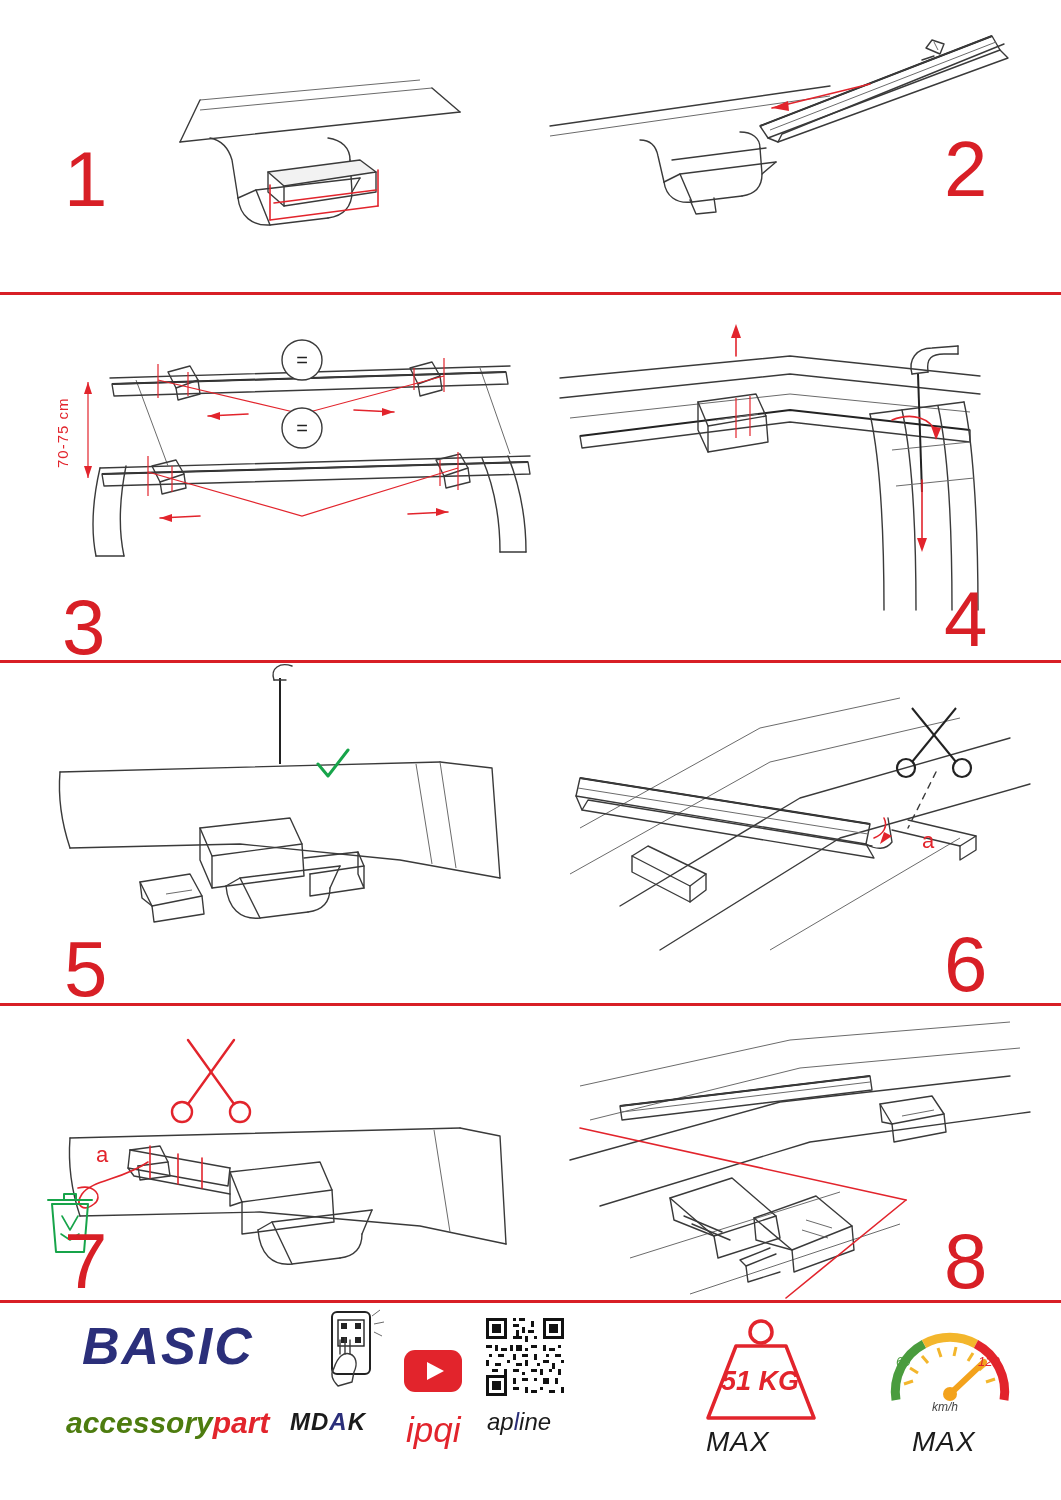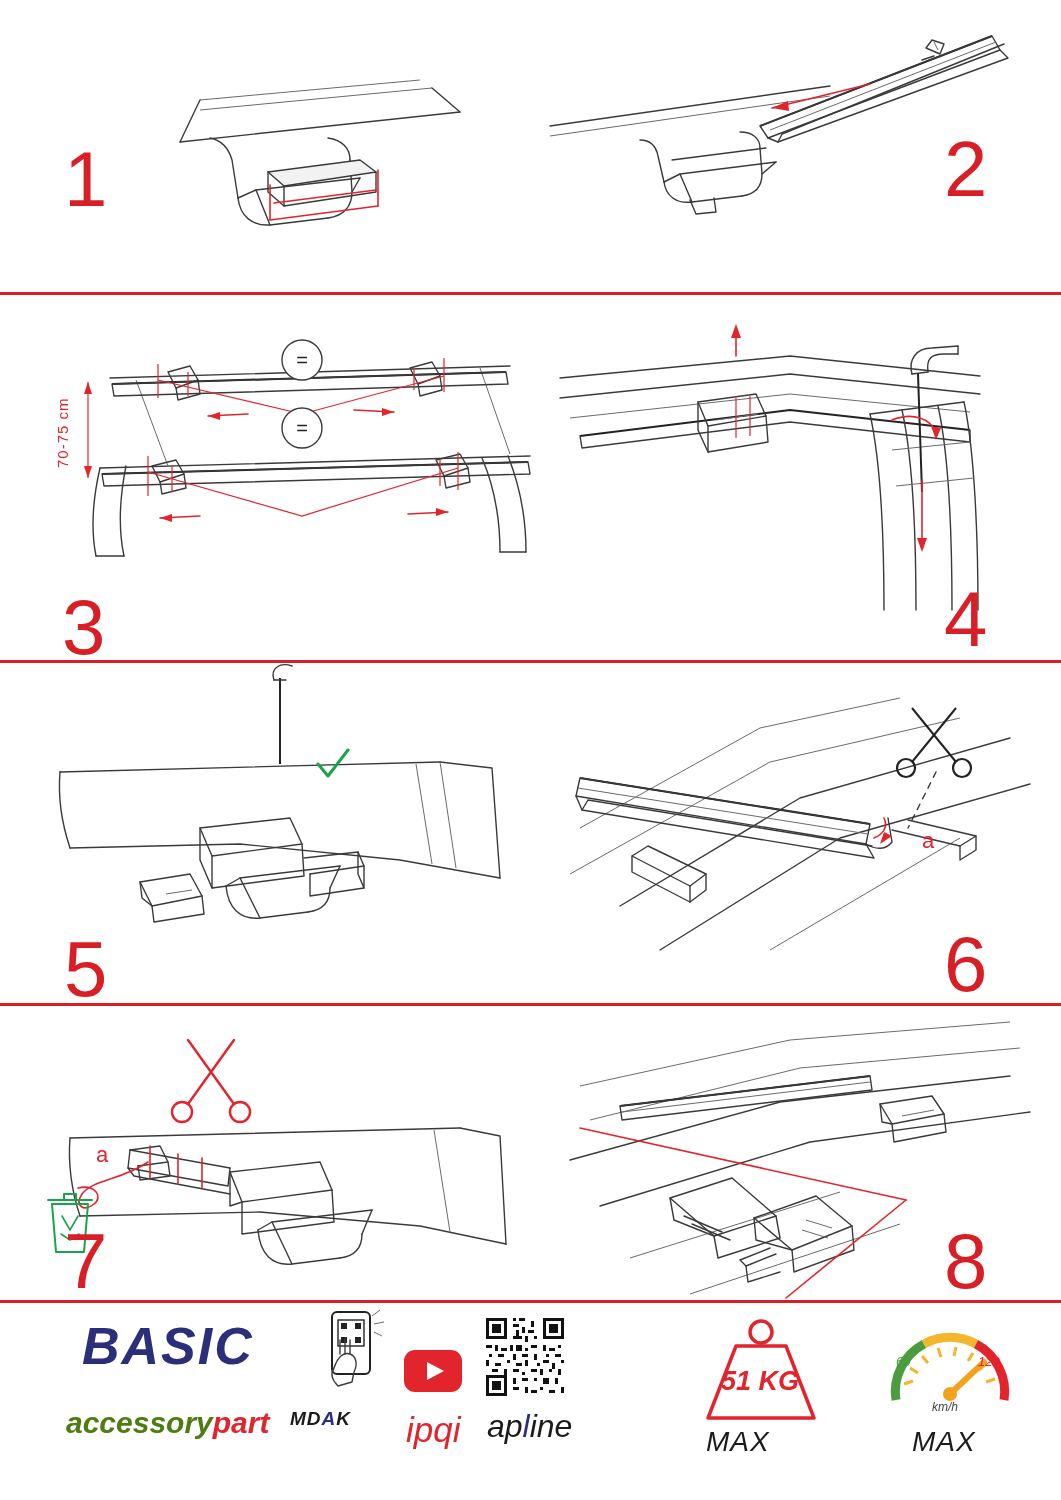--- a/index.html
+++ b/index.html
@@ -22,24 +22,24 @@
   .white{fill:#ffffff;}
   .greyfill{fill:#f2f2f2;}
   .green{fill:none;stroke:#17a44a;stroke-width:3;stroke-linecap:round;stroke-linejoin:round;}
 
   
   .dimlabel{position:absolute;transform:rotate(-90deg);transform-origin:left top;font-size:15px;color:#e2242c;letter-spacing:1px;white-space:nowrap;}
 
   
   .footer{position:absolute;left:0;top:1288px;width:843px;height:200px;font-style:italic;}
   .brand-basic{position:absolute;left:82px;top:1328px;font-family:"Liberation Sans",sans-serif;font-size:52px;font-weight:700;letter-spacing:2px;color:#2b2f7a;}
-  .lbl-mdak{position:absolute;left:290px;top:1420px;font-size:19px;font-weight:700;color:#1b1b1b;letter-spacing:1px;}
+  .lbl-mdak{position:absolute;left:290px;top:1420px;font-size:24px;font-weight:700;color:#1b1b1b;letter-spacing:1px;}
   .lbl-mdak .v{color:#2b2f7a;}
   .lbl-ipqi{position:absolute;left:406px;top:1422px;font-size:35px;color:#e2242c;font-weight:400;}
-  .lbl-apline{position:absolute;left:487px;top:1420px;font-size:32px;font-weight:400;color:#1b1b1b;}
+  .lbl-apline{position:absolute;left:487px;top:1420px;font-size:24px;font-weight:400;color:#1b1b1b;}
   .lbl-apline .v{color:#2b2f7a;}
   .sp60{position:absolute;left:898px;top:1340px;font-size:13px;color:#4a9c3e;}
   .sp120{position:absolute;left:978px;top:1368px;font-size:13px;color:#e2242c;text-align:center;}
   .letter-a{position:absolute;font-size:22px;color:#e2242c;}
 </style>
 </head>
 <body>
 
 <div class="sheet">
 

